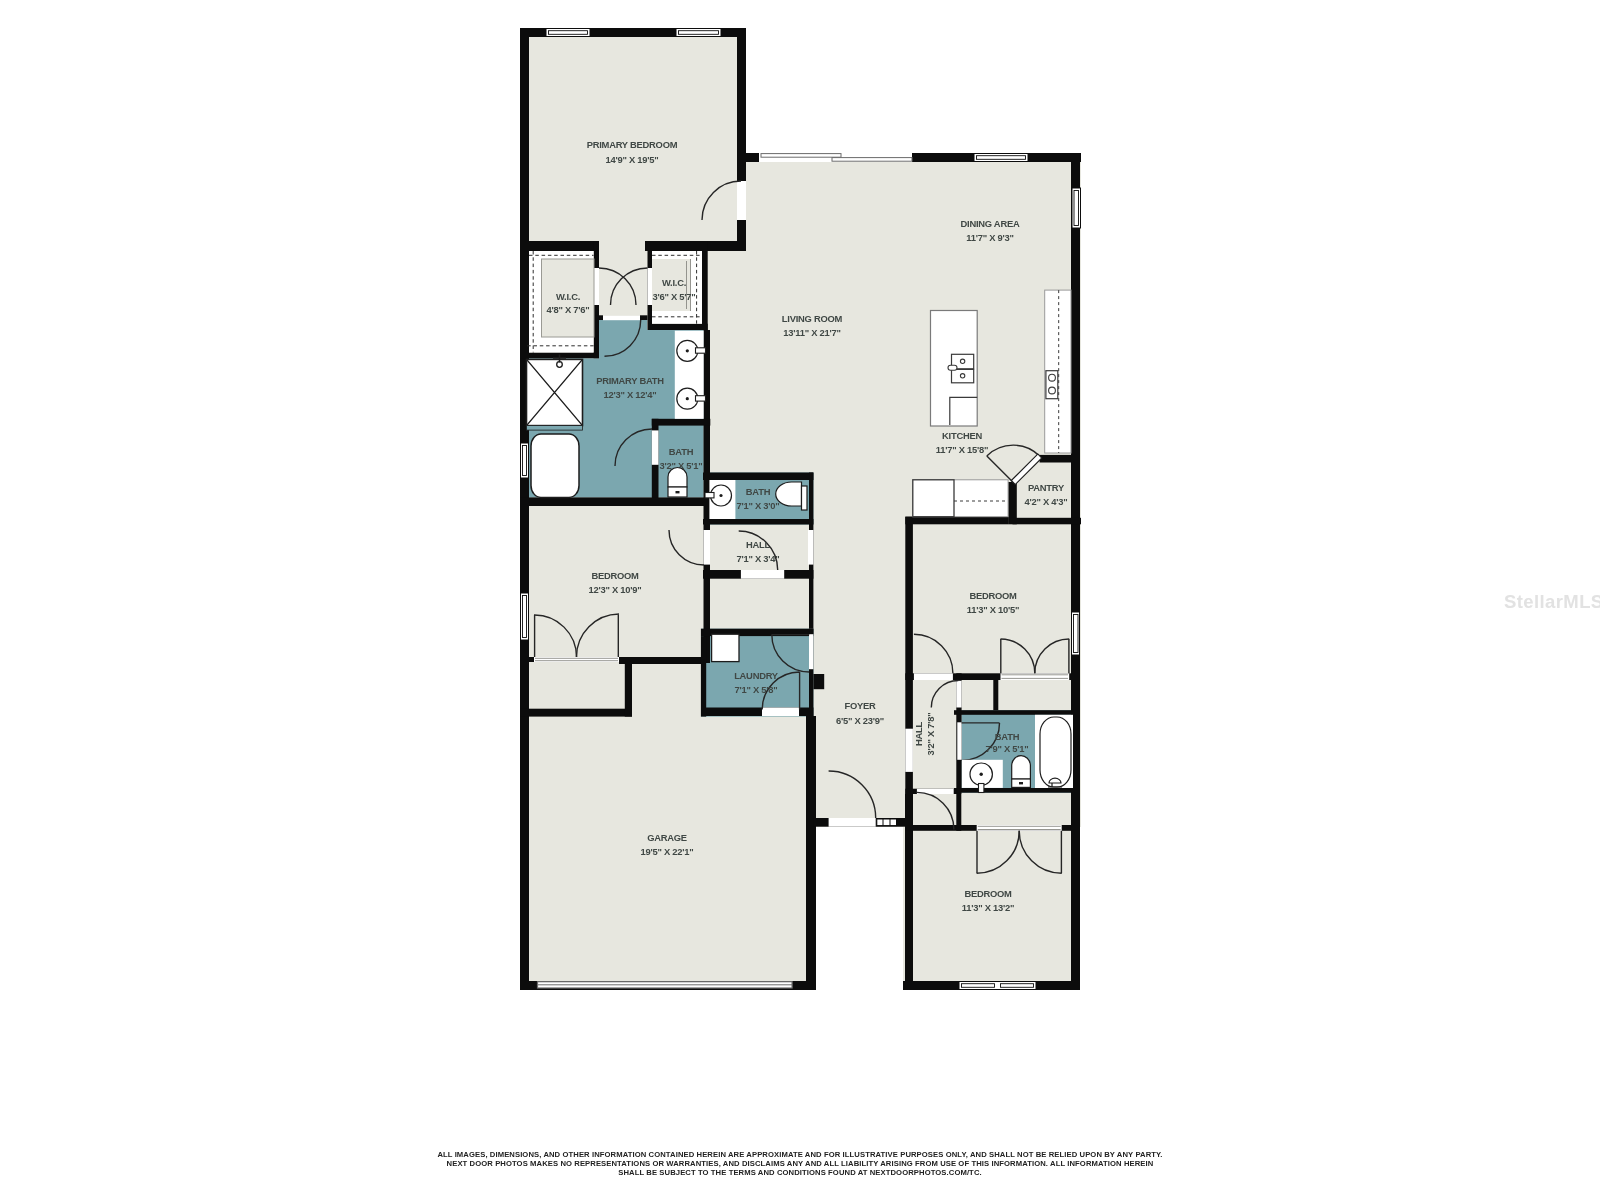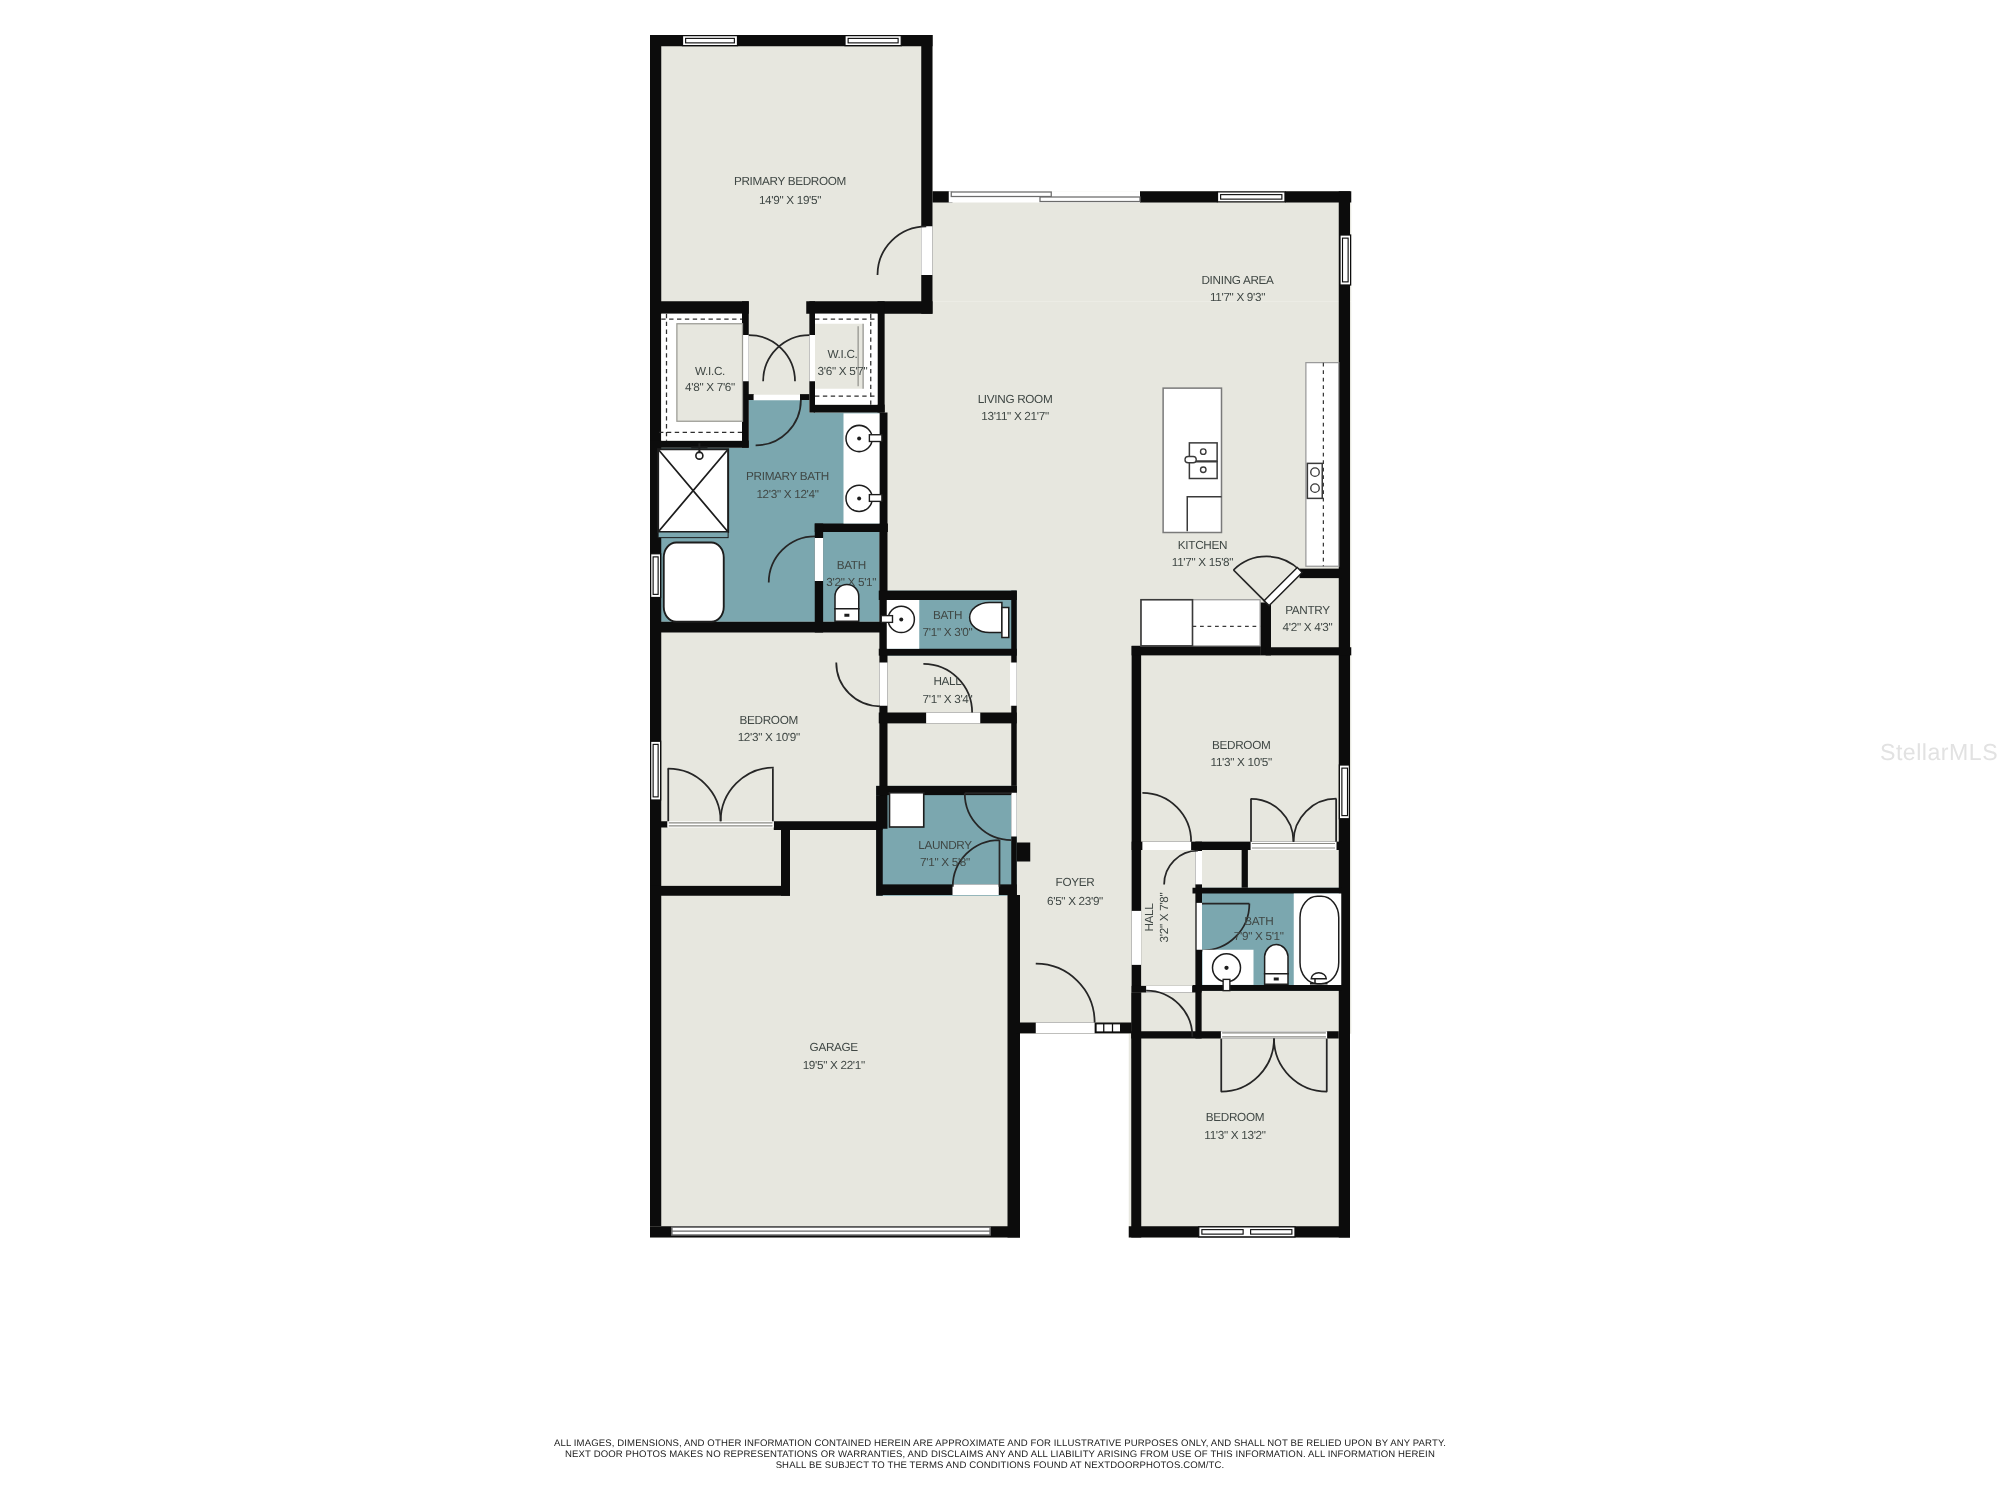--- a/index.html
+++ b/index.html
@@ -1,16 +1,16 @@
 <!DOCTYPE html>
 <html><head>
 <meta charset="utf-8">
 <style>
   html,body{margin:0;padding:0;background:#ffffff;}
-  .page{position:relative;width:1600px;height:1200px;background:#fff;overflow:hidden;}
+  .page{position:relative;width:1600px;height:1200px;background:#fff;overflow:hidden;font-weight:bold;}
   svg{position:absolute;left:0;top:0;}
   text{font-family:"Liberation Sans",sans-serif;}
 </style>
 </head>
 <body>
 <div class="page">
 <svg width="1600" height="1200" viewBox="0 0 1600 1200">
 
   <g id="fills">
     <rect x="520" y="28" width="226" height="223" fill="#e7e7df"></rect>

